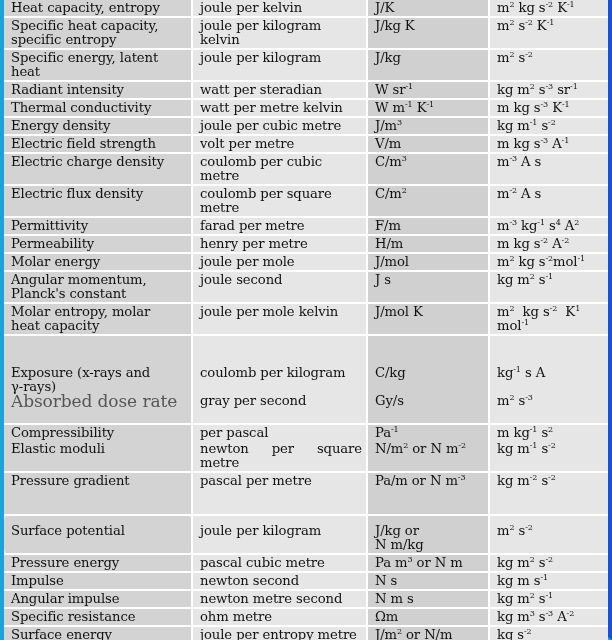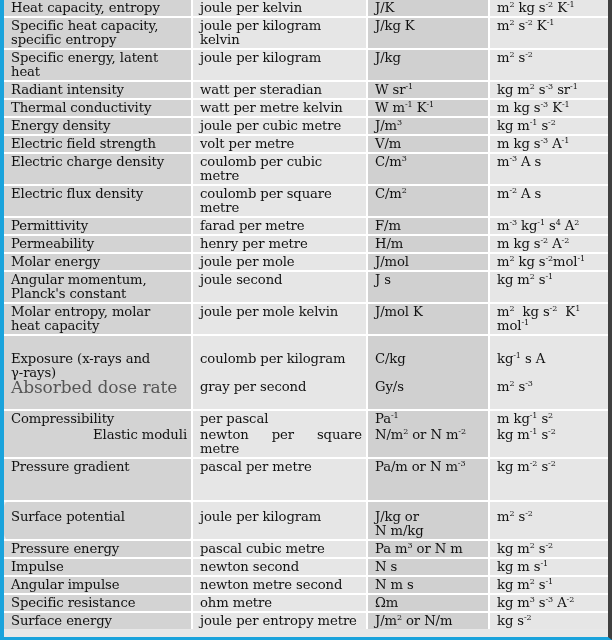--- a/index.html
+++ b/index.html
@@ -6,21 +6,21 @@
   body {
     width: 612px; height: 640px; overflow: hidden;
     background: #e8e8e8;
     font-family: "DejaVu Serif", "Liberation Serif", serif;
     color: #111;
   }
   .frame {
     position: absolute; left: 0; top: 0; width: 612px; height: 640px;
     box-sizing: border-box;
     border-left: 4px solid #1aa3dc;
-    border-right: 4px solid #404040;
+    border-right: 4px solid #1d4ed8;
     border-bottom: 3px solid #1aa3dc;
     background: #e8e8e8;
   }
   table {
     border-collapse: collapse;
     width: 604px;
     table-layout: fixed;
     font-size: 13.2px;
     line-height: 14px;
   }
@@ -32,21 +32,21 @@
     letter-spacing: -0.1px;
   }
   td:last-child { border-right: none; }
   tr:first-child td { border-top: none; }
   td.c1 { background: #d3d3d3; width: 176px; }
   td.c2 { background: #e6e6e6; width: 162px; }
   td.c3 { background: #d0d0d0; width: 109px; }
   td.c4 { background: #e6e6e6; }
   td.justify { text-align: justify; text-align-last: left; }
   .faint { color: #555; }
-  .gap td { padding-top: 16px; }
+  .gap td { padding-top: 30px; }
   sup { font-size: 8px; line-height: 0; vertical-align: 5px; }
   .block { display: block; }
   .sp2 { margin-top: 14px; display:block; }
 </style>
 </head>
 <body>
 
 <div class="frame">
 <table>
 
@@ -192,21 +192,21 @@
   </tr>
 
   <tr>
     <td class="c1">Compressibility</td>
     <td class="c2">per pascal</td>
     <td class="c3">Pa<sup>-1</sup></td>
     <td class="c4">m kg<sup>-1</sup> s<sup>2</sup></td>
   </tr>
 
   <tr>
-    <td class="c1" style="border-top:none;text-align:right;">Elastic moduli</td>
+    <td class="c1" style="border-top:none;">Elastic moduli</td>
     <td class="c2 justify" style="border-top:none;">
             <span class="block" style="text-align:justify;text-align-last:justify;">newton    per    square</span>
             <span class="block">metre</span>
           </td>
     <td class="c3" style="border-top:none;">N/m<sup>2</sup> or N m<sup>-2</sup></td>
     <td class="c4" style="border-top:none;">kg m<sup>-1</sup> s<sup>-2</sup></td>
   </tr>
 
   <tr>
     <td class="c1" style="padding-bottom:26px;"><span>Pressure gradient</span></td>

